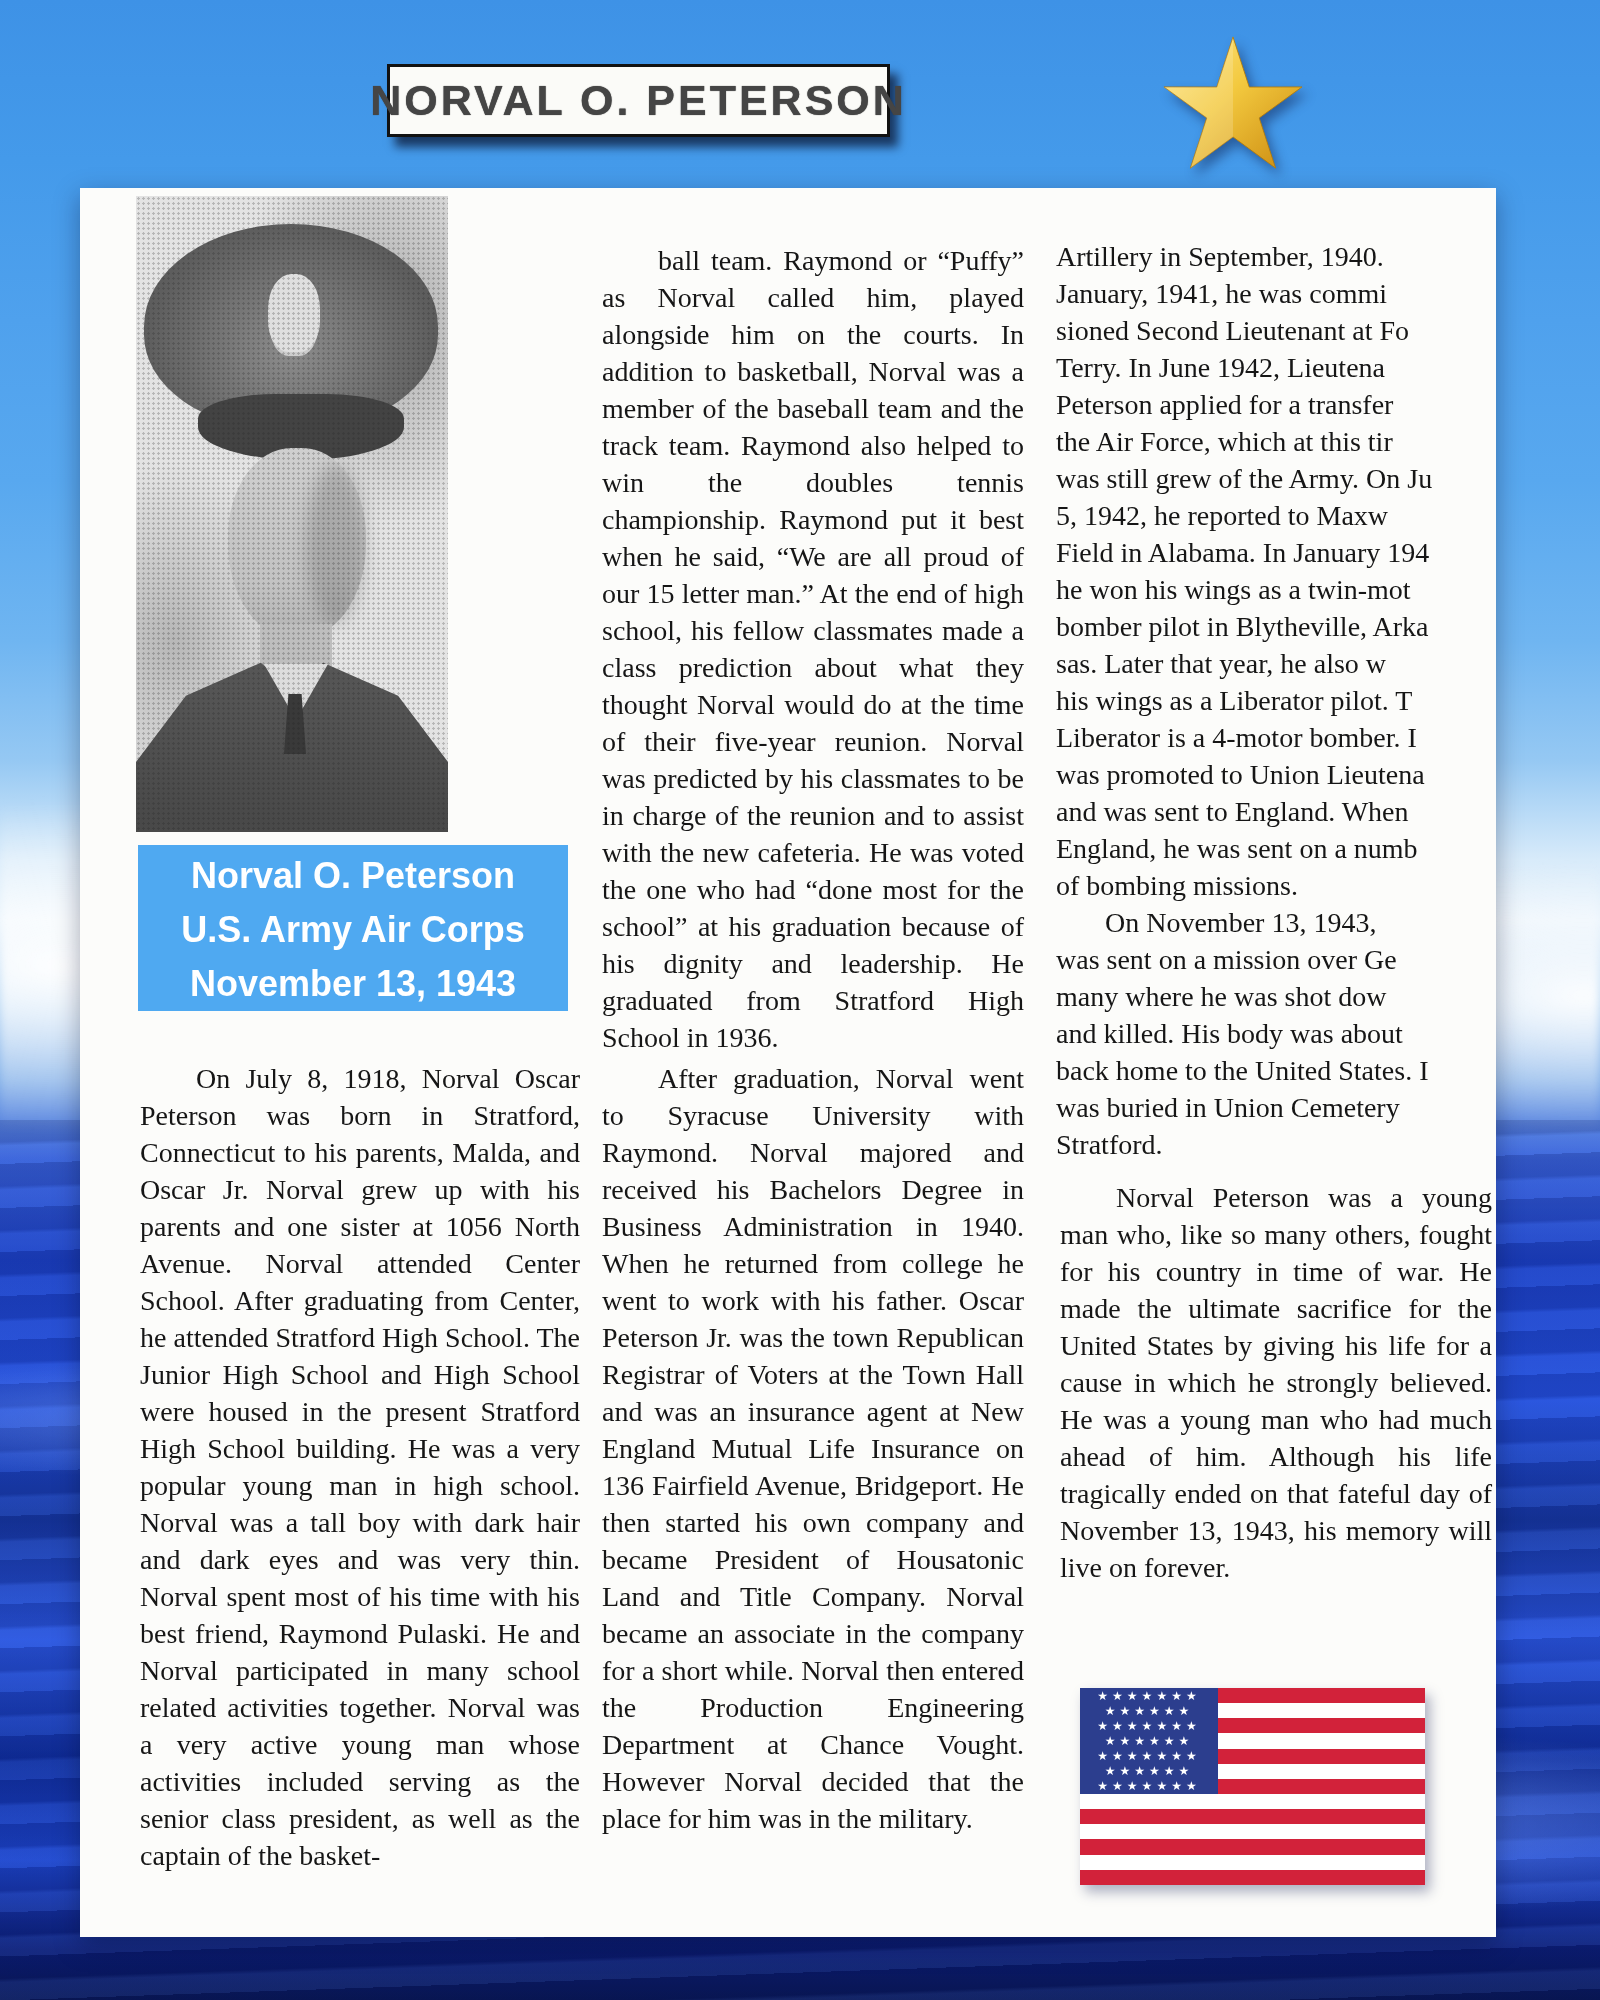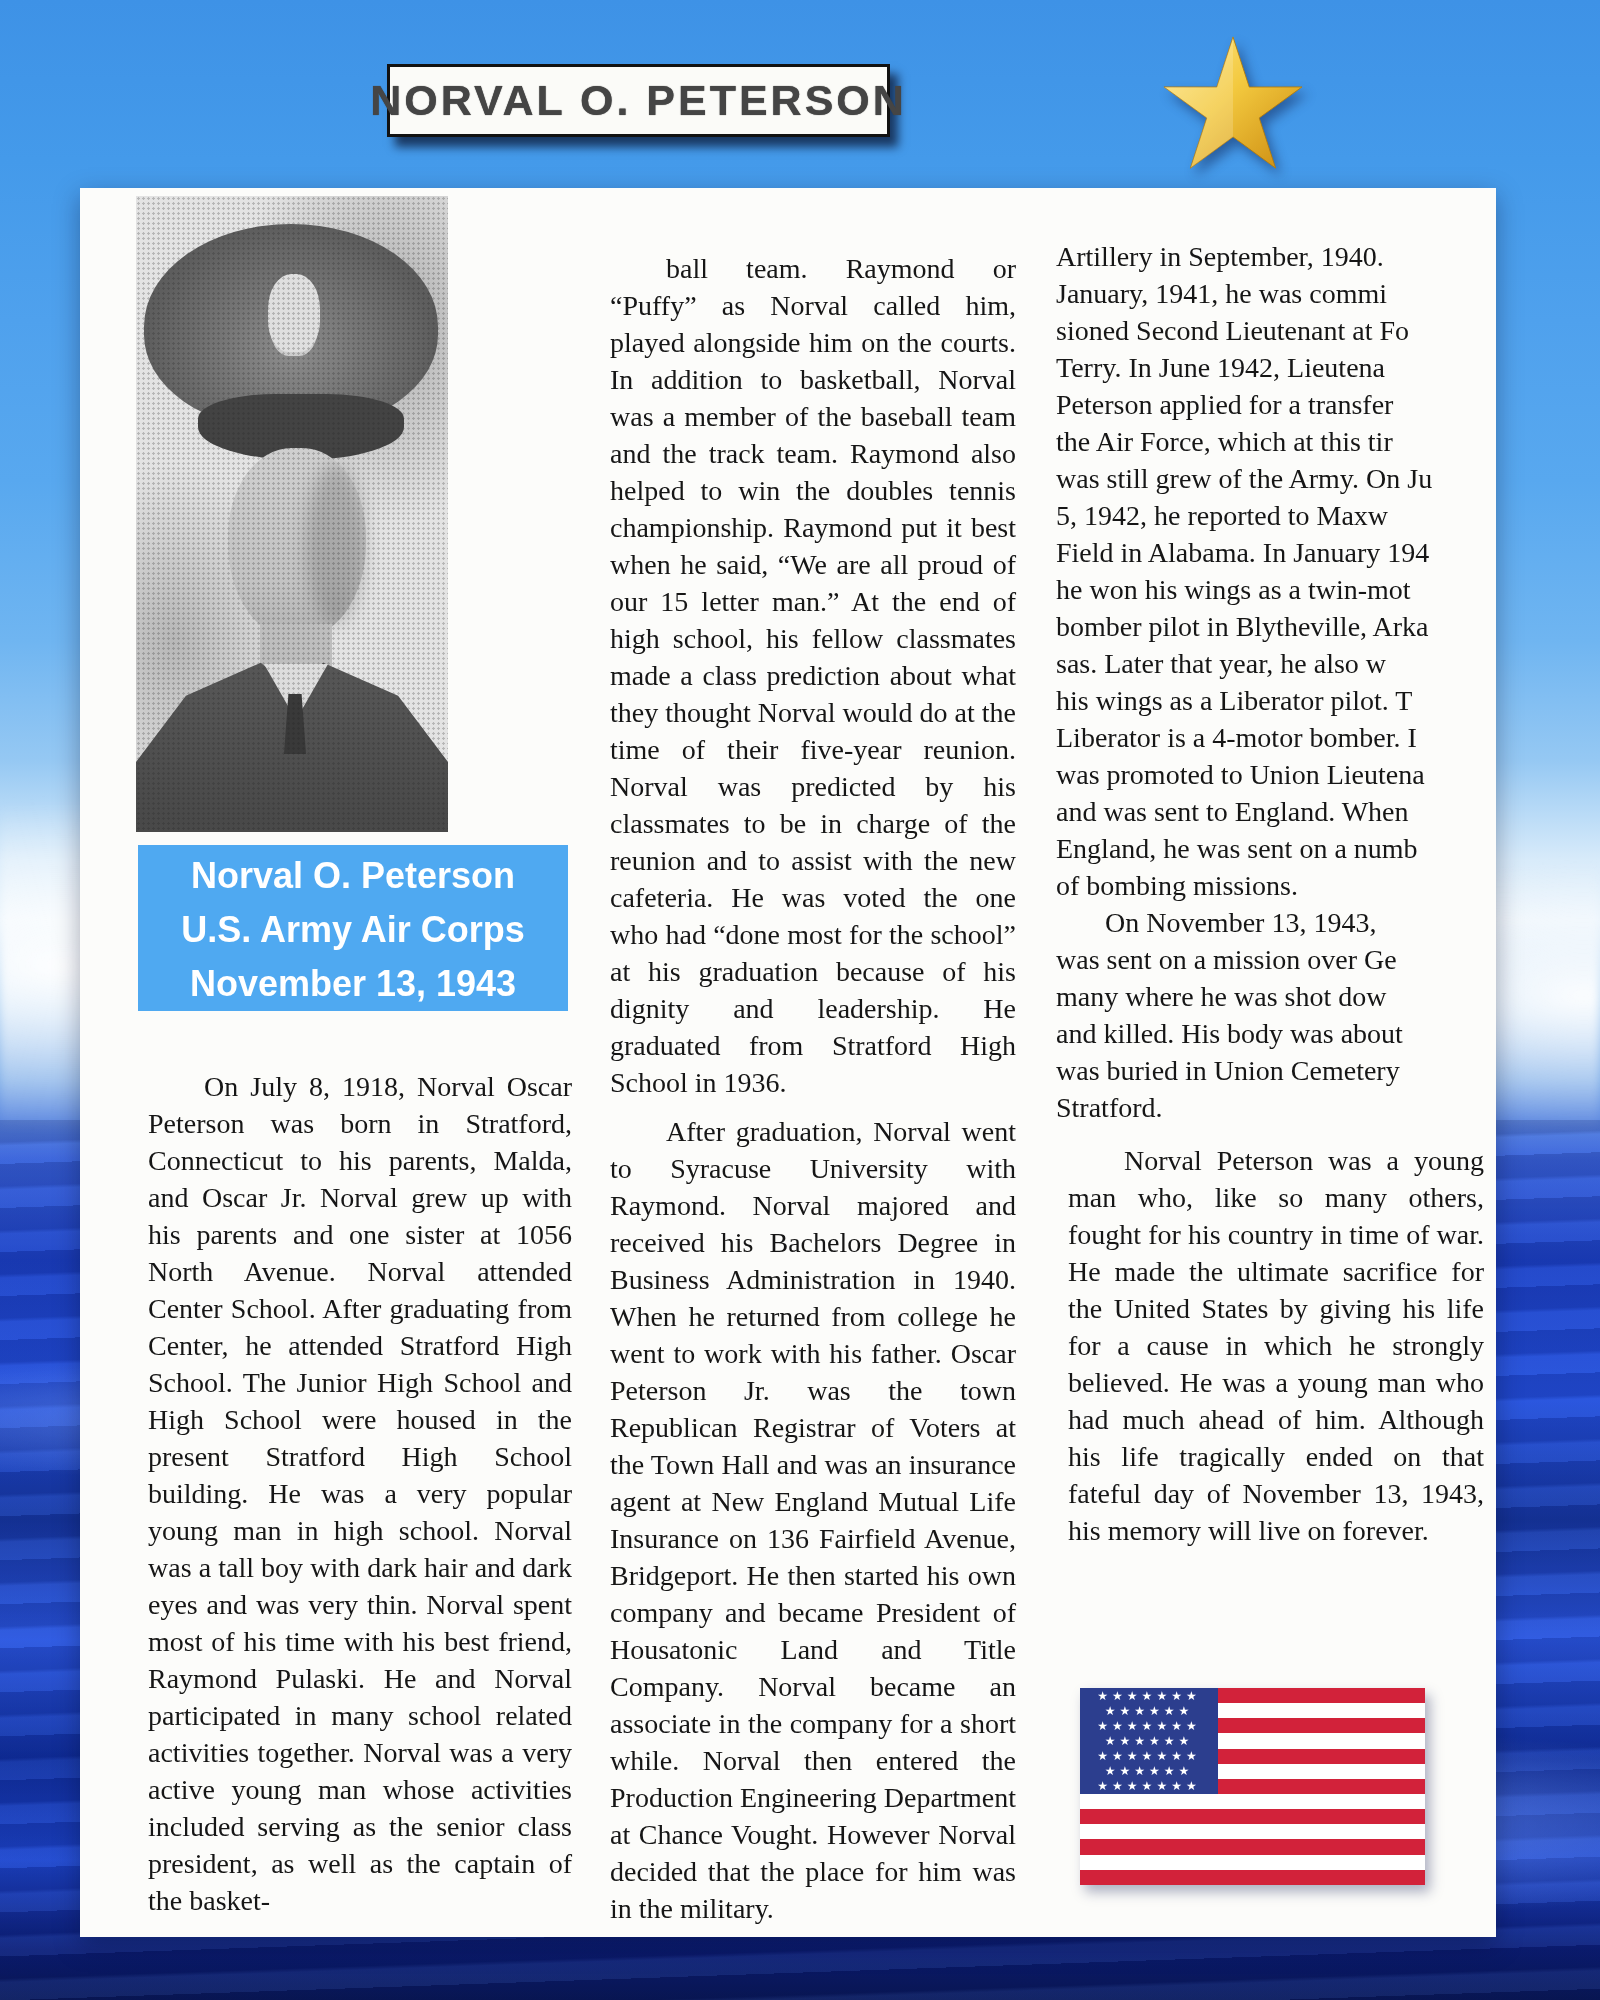--- a/index.html
+++ b/index.html
@@ -89,21 +89,21 @@
   
   .caption{
     position:absolute;left:58px;top:657px;width:430px;height:166px;
     background:#4FA9F1;color:#FFFFFF;text-align:center;
     font-family:"Liberation Sans", sans-serif;font-weight:700;
     font-size:36px;line-height:54px;padding-top:4px;box-sizing:border-box;
   }
 
   
   .col{position:absolute;color:#161616;font-size:28px;line-height:37px;text-align:justify;}
-  .col p{margin:12px;text-indent:56px;}
+  .col p{margin:4px;text-indent:56px;}
   .col1{left:56px;top:868px;width:448px;}
   .col2{left:518px;top:50px;width:430px;}
   .col3{left:976px;top:50px;width:440px;text-align:left;}
   .cline{white-space:nowrap;overflow:hidden;height:37px;}
   .col3 .flow{margin-top:16px;text-align:justify;}
 
   
   .flag{
     position:absolute;left:1000px;top:1500px;width:345px;height:197px;
     background:repeating-linear-gradient(180deg,#D2223A 0 15.15px,#FFFFFF 15.15px 30.3px);
@@ -187,20 +187,21 @@
         <div class="cline">was promoted to Union Lieutena</div>
         <div class="cline">and was sent to England.  When</div>
         <div class="cline">England, he was sent on a numb</div>
         <div class="cline">of bombing missions.</div>
       </div>
     <div>
         <div class="cline">&nbsp;&nbsp;&nbsp;&nbsp;&nbsp;&nbsp;&nbsp;On November 13, 1943,</div>
         <div class="cline">was sent on a mission over Ge</div>
         <div class="cline">many where he was shot dow</div>
         <div class="cline">and killed.  His body was about</div>
+        <div class="cline">back home to the United States. I</div>
         <div class="cline">was buried in Union Cemetery</div>
         <div class="cline">Stratford.</div>
       </div>
     <p class="flow">Norval Peterson was a young man who, like so many others, fought for his country in time of war. He made the ultimate sacrifice for the United States by giving his life for a cause in which he strongly believed. He was a young man who had much ahead of him. Although his life tragically ended on that fateful day of November 13, 1943, his memory will live on forever.</p>
   </div>
 
   <div class="flag">
     <div class="canton">
         <div class="star-row">★★★★★★★</div>
         <div class="star-row">★★★★★★</div>

